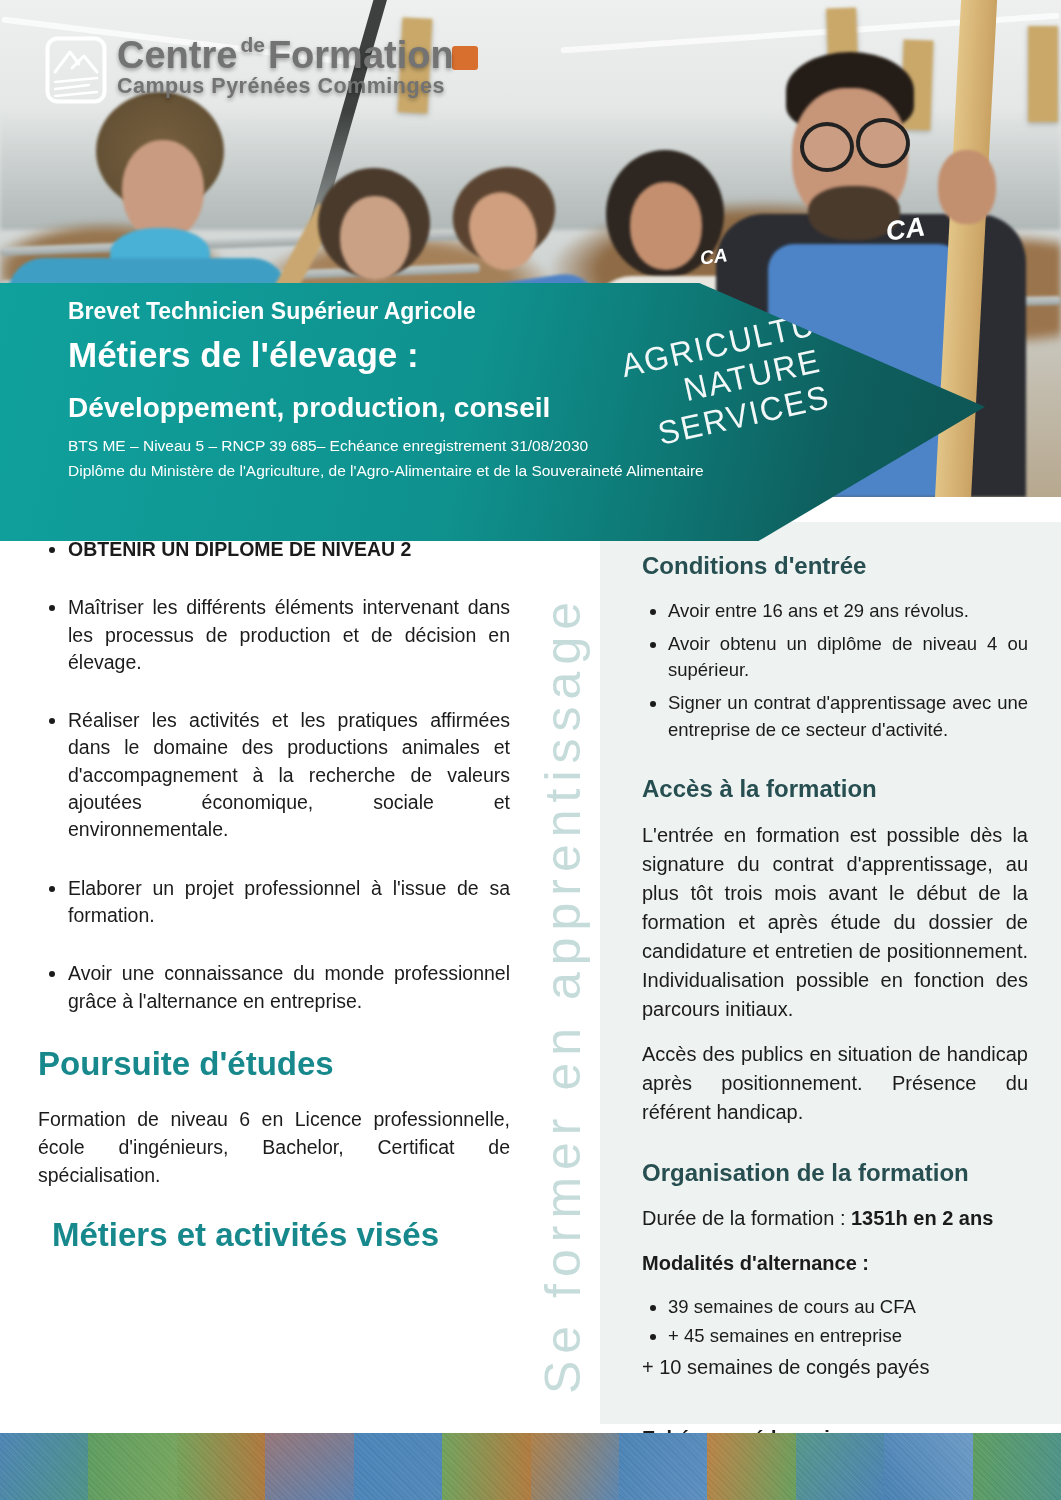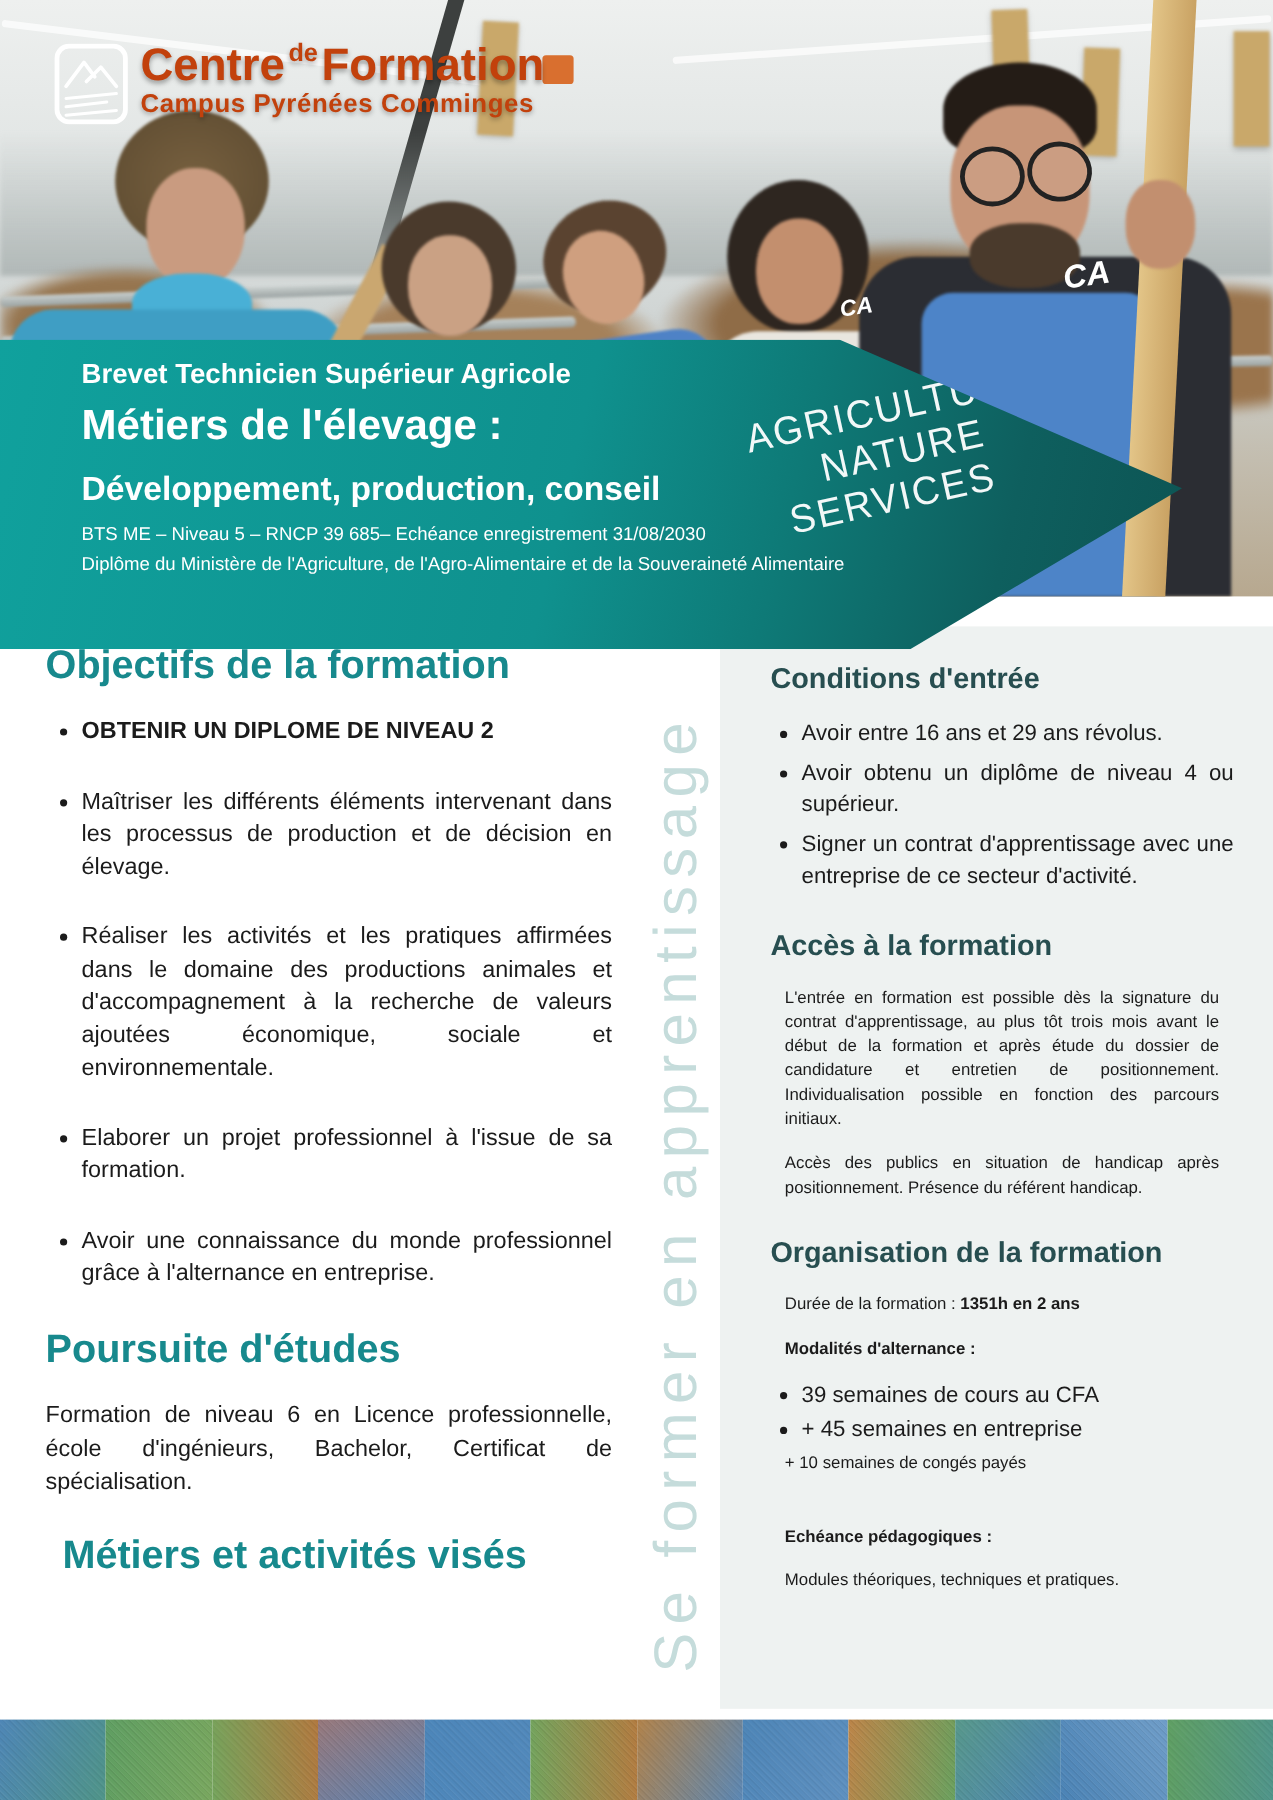--- a/index.html
+++ b/index.html
@@ -51,21 +51,21 @@
   .g1{left:800px;top:122px;} .g2{left:856px;top:118px;transform:rotate(4deg);}
   .p5-hoodie{left:716px;top:214px;width:310px;height:283px;border-radius:48px 48px 0 0;background:#2b2d33;}
   .p5-vest{left:768px;top:244px;width:196px;height:253px;border-radius:26px 26px 0 0;background:#4d84c8;}
   .stick-r{left:948px;top:-10px;width:36px;height:520px;background:linear-gradient(90deg,#e3c588,#c9a263);transform:rotate(3deg);}
   .p5-hand{left:938px;top:150px;width:58px;height:74px;border-radius:46%;background:#c28f6f;}
   .ca-mark{color:#fff;font-weight:bold;font-style:italic;transform:rotate(-8deg);font-family:"Liberation Sans",sans-serif;}
   .ca1{left:700px;top:246px;font-size:19px;}
   .ca2{left:886px;top:214px;font-size:27px;}
 
   
-  .logo{position:absolute;left:45px;top:36px;z-index:6;display:flex;align-items:flex-start;color:#c2410c;
+  .logo{position:absolute;left:45px;top:36px;z-index:6;display:flex;align-items:flex-start;color:#737373;
         text-shadow:0 2px 4px rgba(0,0,0,.35);}
   .logo-icon{width:62px;height:68px;margin-right:10px;}
   .logo-text{line-height:1;}
   .logo-line1{font-size:38px;font-weight:bold;white-space:nowrap;}
   .logo-de{display:inline-block;font-size:21px;transform:translateY(-16px);margin:0 3px;}
   .logo-line2{font-size:21.5px;font-weight:bold;margin-top:2px;letter-spacing:.5px;}
 
   
   .banner{position:absolute;left:0;top:283px;width:985px;height:258px;z-index:4;color:#fff;
       clip-path:polygon(0 0,71% 0,100% 48%,77% 100%,0 100%);
@@ -94,21 +94,21 @@
   .h-space1{margin-top:20px;}
   .h-space2{margin-top:28px;margin-left:14px;}
   .list-tight li{margin-bottom:7px;text-align:left;}
 
   
   .panel{position:absolute;left:600px;top:522px;width:461px;height:902px;z-index:2;
       background:var(--panel-bg,#eef2f1);box-sizing:border-box;padding:30px 33px 0 42px;}
   .h-dark{font-size:24px;font-weight:bold;color:var(--heading-dark,#274e50);margin:0 0 18px;line-height:1.15;}
   .panel ul{margin:0;padding-left:26px;}
   .panel li{font-size:18.5px;line-height:1.42;text-align:justify;margin-bottom:7px;}
-  .panel p{font-size:14px;line-height:1.45;text-align:justify;margin:0 12px 16px;}
+  .panel p{font-size:20px;line-height:1.45;text-align:justify;margin:0 0 16px;}
   .mt-sec{margin-top:32px;}
   .org-line{font-size:18.5px;line-height:1.5;margin:0;}
   .bold{font-weight:bold;}
   .org-ul{padding-left:36px;}
   .org-ul li{margin-bottom:3px;text-align:left;}
   .gap{height:26px;}
 
   
   .strip{position:absolute;left:0;top:1433px;width:1061px;height:67px;display:flex;z-index:3;}
   .strip-tile{flex:1;height:100%;}
@@ -194,21 +194,20 @@
     <div class="arrow-text">
       <div>AGRICULTURE</div>
       <div class="arrow-l2">NATURE</div>
       <div class="arrow-l3">SERVICES</div>
     </div>
   </div>
 
   <div class="watermark">Se former en apprentissage</div>
 
   <div class="col-left">
-    <h2 class="h-teal">Objectifs de la formation</h2>
     <ul>
       <li class="li-lead">OBTENIR UN DIPLOME DE NIVEAU 2</li>
       <li>Maîtriser les différents éléments intervenant dans les processus de production et de décision en élevage.</li>
       <li>Réaliser les activités et les pratiques affirmées dans le domaine des productions animales et d'accompagnement à la recherche de valeurs ajoutées économique, sociale et environnementale.</li>
       <li>Elaborer un projet professionnel à l'issue de sa formation.</li>
       <li>Avoir une connaissance du monde professionnel grâce à l'alternance en entreprise.</li>
     </ul>
     <h2 class="h-teal h-space1">Poursuite d'études</h2>
     <p class="p-body">Formation de niveau 6 en Licence professionnelle, école d'ingénieurs, Bachelor, Certificat de spécialisation.</p>
     <h2 class="h-teal h-space2">Métiers et activités visés</h2>

